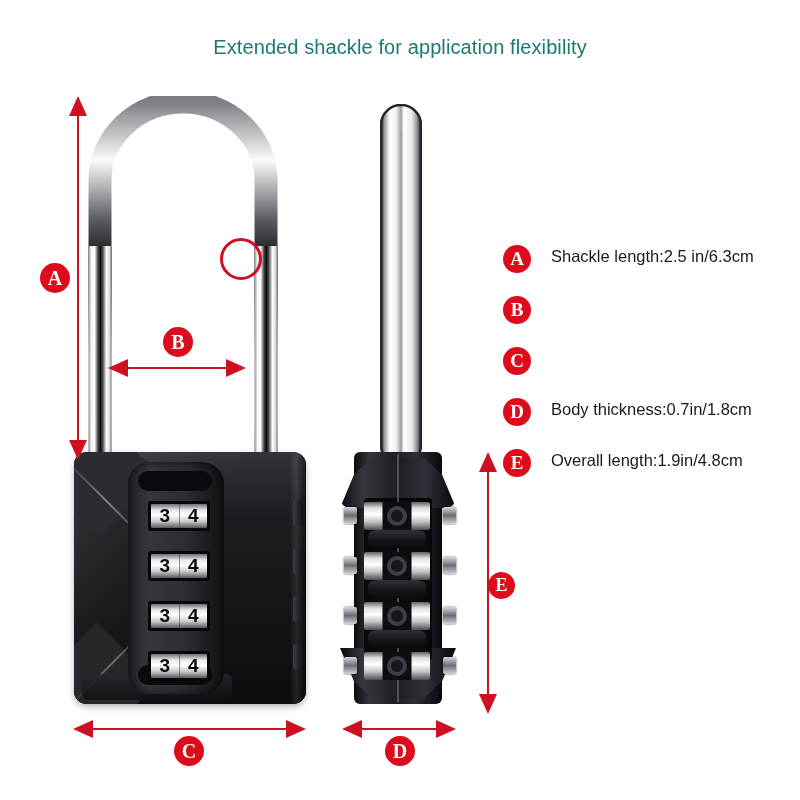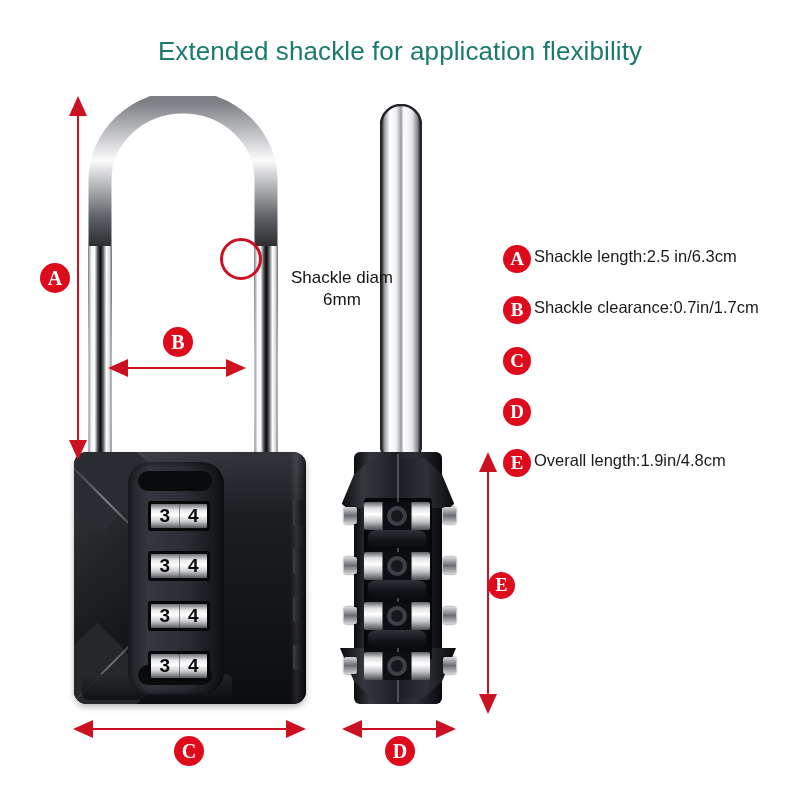--- a/index.html
+++ b/index.html
@@ -25,21 +25,21 @@
   }
 
   
   #title {
     position: absolute;
     left: 0;
     top: 36px;
     width: 800px;
     text-align: center;
     color: #1a7a6e;
-    font-size: 26px;
+    font-size: 20px;
     font-weight: 400;
     letter-spacing: 0.1px;
     white-space: nowrap;
   }
 
   
   .layer { position: absolute; }
 
   
   .badge {
@@ -79,21 +79,21 @@
     background: #de0b1c;
     color: #fff;
     font-size: 19px;
     font-weight: 700;
     line-height: 28px;
     text-align: center;
     font-family: "Liberation Serif", serif;
   }
   .legend-text {
     position: absolute;
-    left: 31px;
+    left: 48px;
     top: 2px;
     font-size: 16.5px;
     color: #1a1a1a;
     white-space: nowrap;
     font-family: "Liberation Sans", sans-serif;
   }
 
   
   #diam-note {
     position: absolute;
@@ -551,24 +551,20 @@
     <div class="side-ridge" style="left:344px; top:557px;"></div>
     <div class="side-ridge" style="left:344px; top:607px;"></div>
     <div class="side-ridge" style="left:344px; top:657px;"></div>
     <div class="side-ridge" style="left:443px; top:507px;"></div>
     <div class="side-ridge" style="left:443px; top:557px;"></div>
     <div class="side-ridge" style="left:443px; top:607px;"></div>
     <div class="side-ridge" style="left:443px; top:657px;"></div>
   </div>
 
   <div id="diam-circle"></div>
-  <div id="diam-note">
-    <div>Shackle diam</div>
-    <div>6mm</div>
-  </div>
 
   <div class="dim-line-v" style="left:77px; top:100px; height:356px;"></div>
   <div class="arrow-up" style="left:69px; top:96px;"></div>
   <div class="arrow-down" style="left:69px; top:440px;"></div>
   <div class="badge" style="left:40px; top:263px;">A</div>
 
   <div class="dim-line-h" style="left:113px; top:367px; width:130px;"></div>
   <div class="arrow-left" style="left:108px; top:359px;"></div>
   <div class="arrow-right" style="left:226px; top:359px;"></div>
   <div class="badge" style="left:163px; top:327px;">B</div>
@@ -588,27 +584,27 @@
   <div class="arrow-down" style="left:479px; top:694px;"></div>
   <div class="badge sm" style="left:488px; top:572px;">E</div>
 
   <div id="legend">
     <div class="legend-row">
       <div class="legend-badge">A</div>
       <div class="legend-text">Shackle length:2.5 in/6.3cm</div>
     </div>
     <div class="legend-row">
       <div class="legend-badge">B</div>
-      <div class="legend-text">Shackle clearance:0.7in/1.7cm</div>
     </div>
     <div class="legend-row">
       <div class="legend-badge">C</div>
     </div>
     <div class="legend-row">
       <div class="legend-badge">D</div>
+      <div class="legend-text">Body thickness:0.7in/1.8cm</div>
     </div>
     <div class="legend-row">
       <div class="legend-badge">E</div>
       <div class="legend-text">Overall length:1.9in/4.8cm</div>
     </div>
   </div>
 
 </div>
 
 </body></html>

